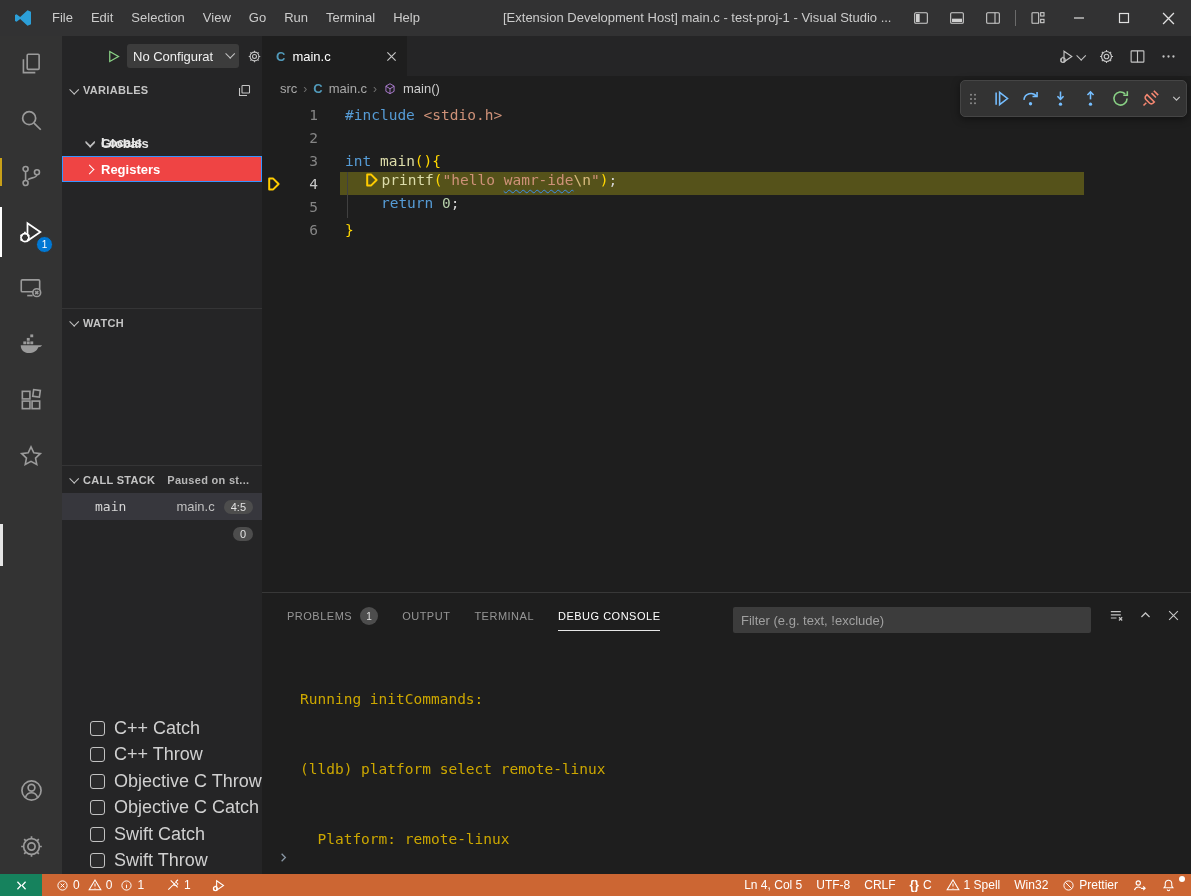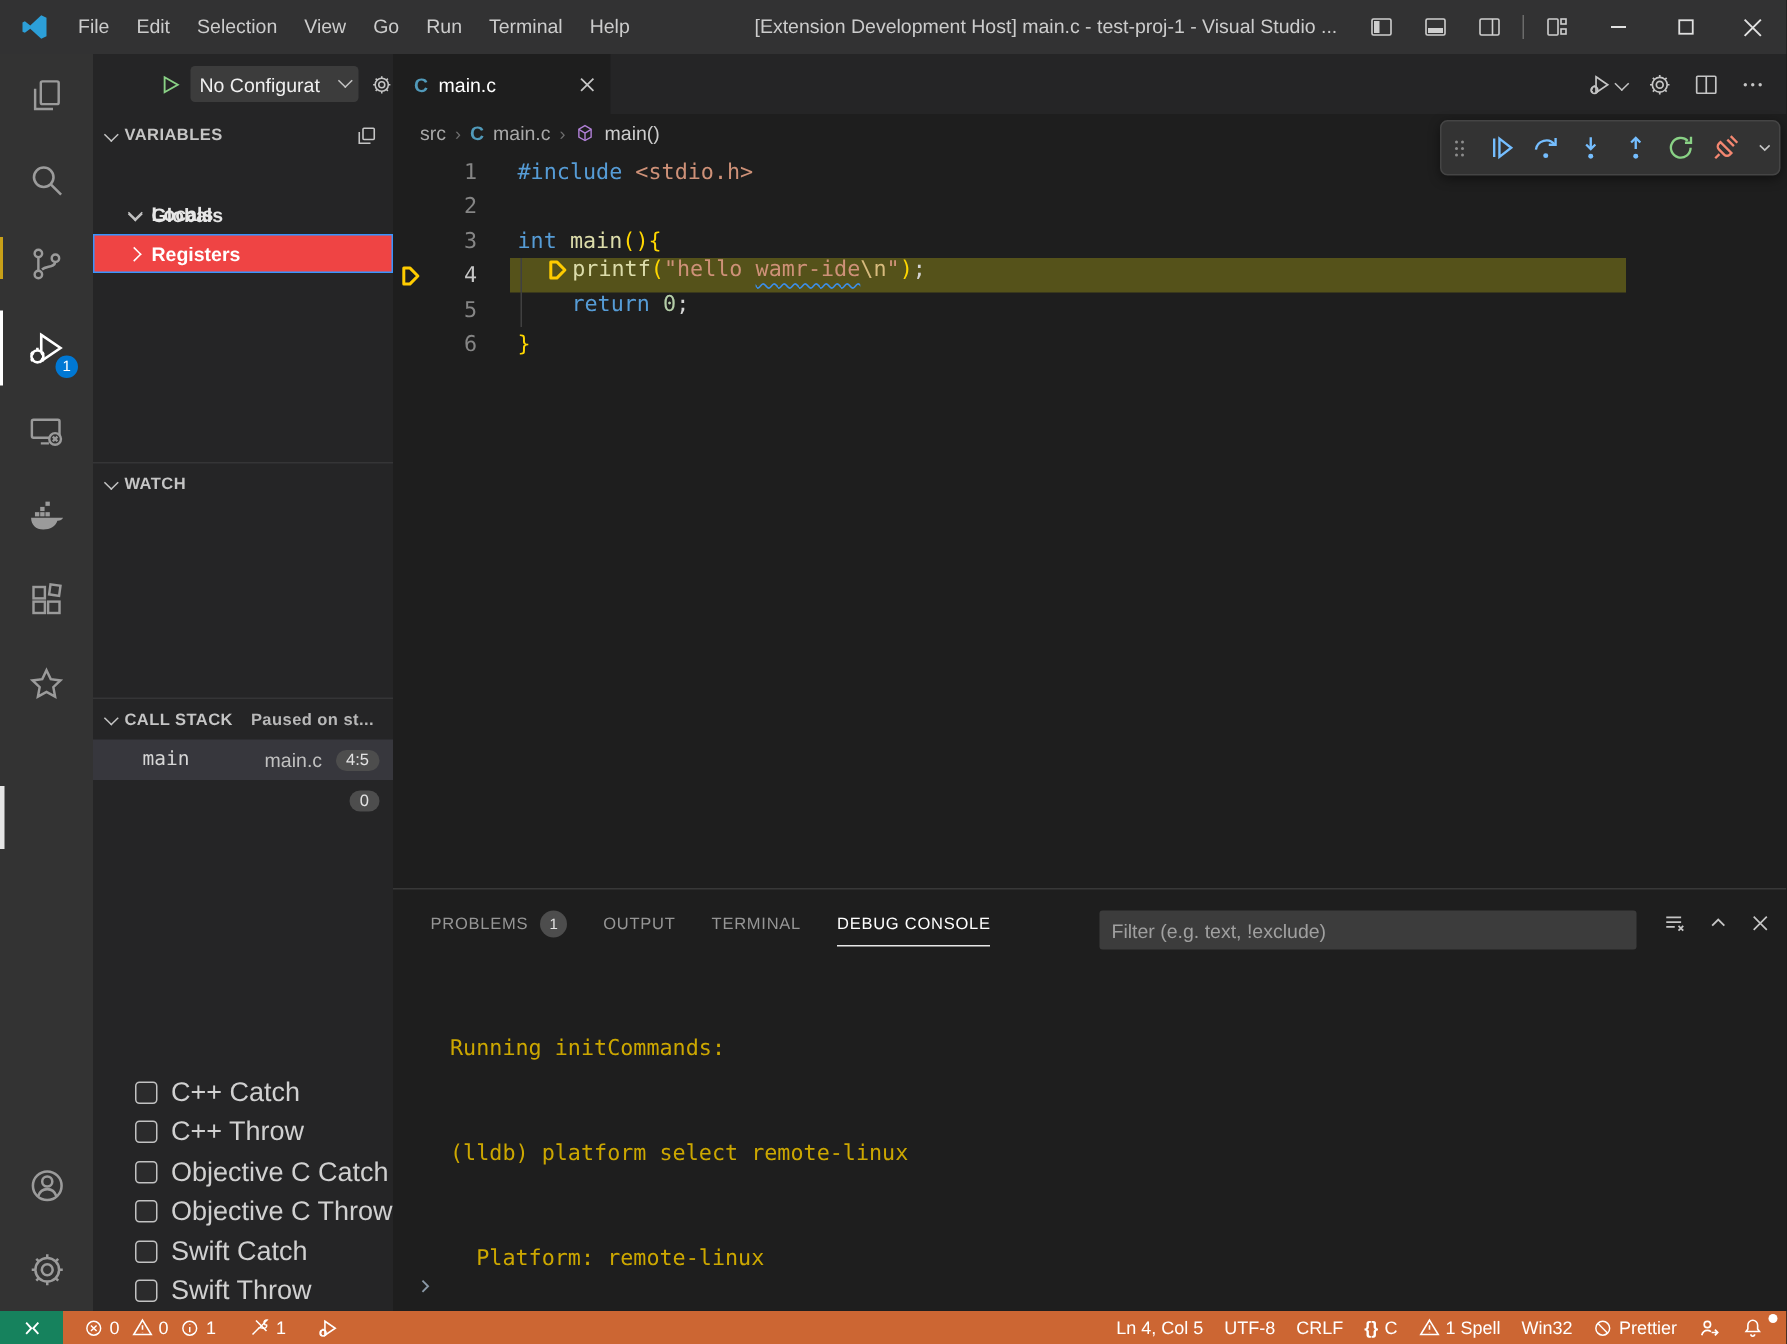--- a/index.html
+++ b/index.html
@@ -318,25 +318,25 @@
     <div class="bp-row">
         <span class="checkbox"></span>
         <span>C++ Catch</span>
       </div>
     <div class="bp-row">
         <span class="checkbox"></span>
         <span>C++ Throw</span>
       </div>
     <div class="bp-row">
         <span class="checkbox"></span>
-        <span>Objective C Catch</span>
+        <span>Objective C Throw</span>
       </div>
     <div class="bp-row">
         <span class="checkbox"></span>
-        <span>Objective C Throw</span>
+        <span>Objective C Catch</span>
       </div>
     <div class="bp-row">
         <span class="checkbox"></span>
         <span>Swift Catch</span>
       </div>
     <div class="bp-row">
         <span class="checkbox"></span>
         <span>Swift Throw</span>
       </div>
   </div>

